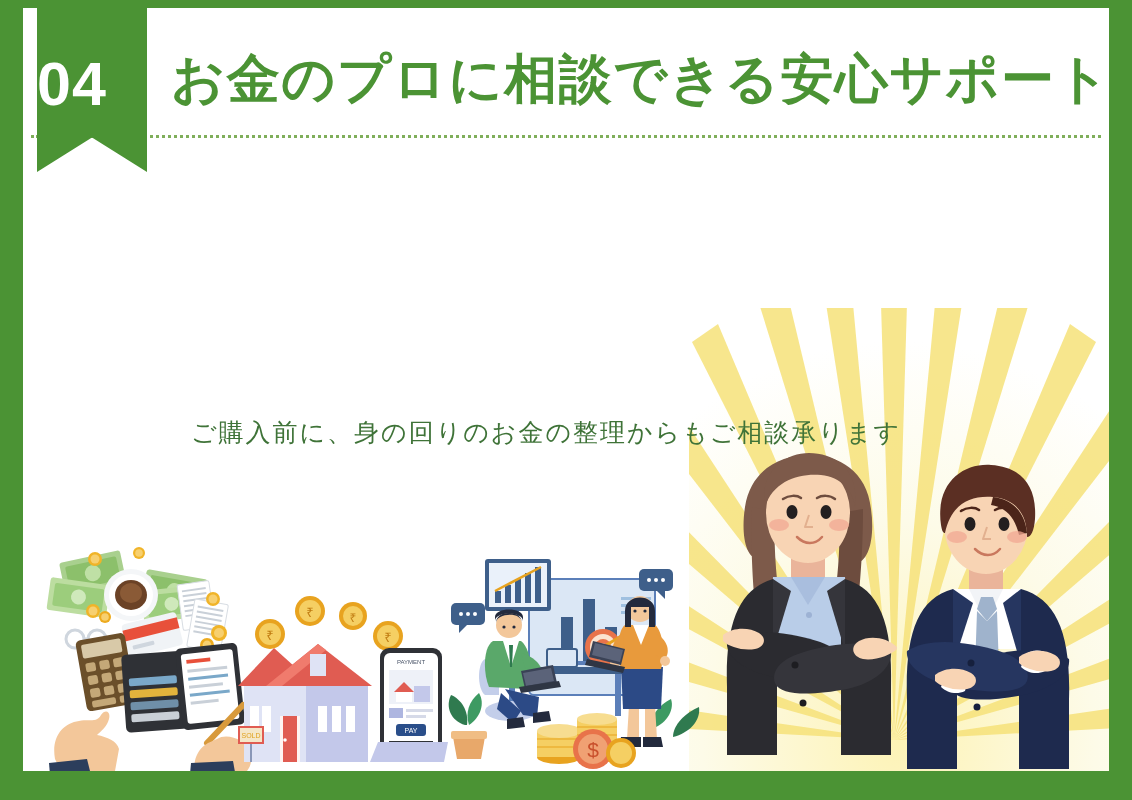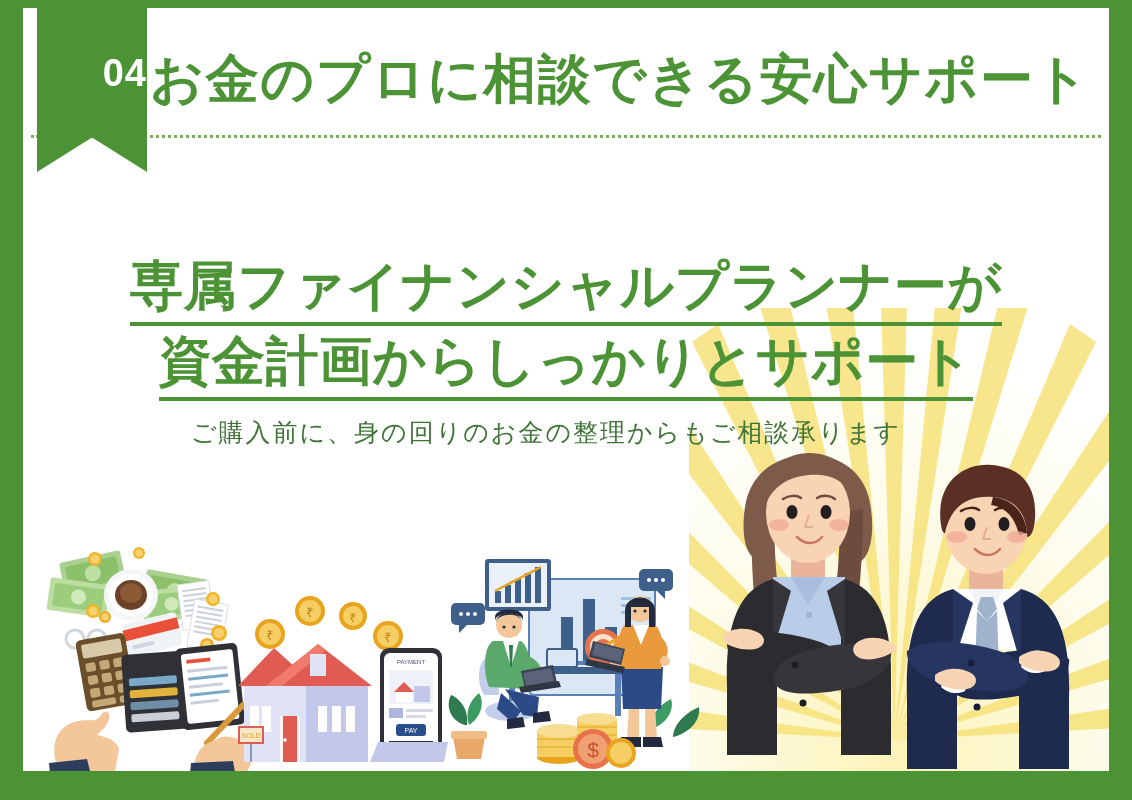--- a/index.html
+++ b/index.html
@@ -38,32 +38,32 @@
     height: 172px;
     background: #4b9334;
     clip-path: polygon(0 0, 100% 0, 100% 100%, 50% 80%, 0 100%);
     z-index: 4;
   }
   .ribbon-number {
     position: absolute;
     left: 14px;
     top: 46px;
     width: 110px;
-    text-align: right;
+    text-align: left;
     color: #ffffff;
-    font-size: 38px;
+    font-size: 61px;
     font-weight: bold;
     letter-spacing: 1px;
     line-height: 1;
     z-index: 5;
   }
 
   .header-title {
     position: absolute;
-    left: 127px;
+    left: 148px;
     top: 44px;
     color: #4b9334;
     font-size: 53px;
     font-weight: bold;
     letter-spacing: 1.5px;
     line-height: 1;
     white-space: nowrap;
     z-index: 3;
   }
   .header-rule {
@@ -177,24 +177,20 @@
         </g>
       </svg>
     </div>
 
     <div class="ribbon"></div>
     <div class="ribbon-number">04</div>
 
     <div class="header-title">お金のプロに相談できる安心サポート</div>
     <div class="header-rule"></div>
 
-    <div class="headline">
-      <div><span class="headline-line">専属ファイナンシャルプランナーが</span></div>
-      <div><span class="headline-line">資金計画からしっかりとサポート</span></div>
-    </div>
     <div class="subtitle">ご購入前に、身の回りのお金の整理からもご相談承ります</div>
 
     <div class="illos">
 
       <div class="illo illo-finance">
         <svg width="270" height="230" viewBox="0 0 270 230" xmlns="http://www.w3.org/2000/svg">
 
           <g transform="translate(30,22) rotate(-12)">
             <rect x="0" y="0" width="62" height="34" rx="3" fill="#a9d08e"></rect>
             <rect x="5" y="5" width="52" height="24" rx="2" fill="#8cc06b"></rect>

